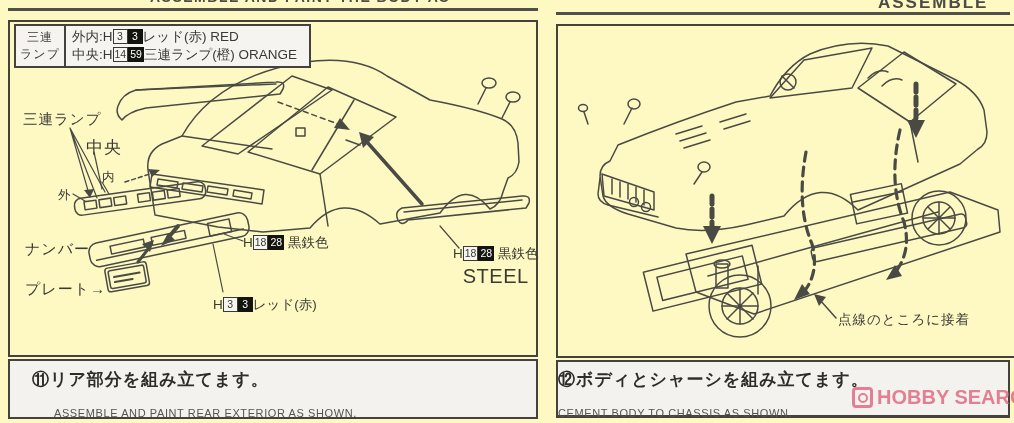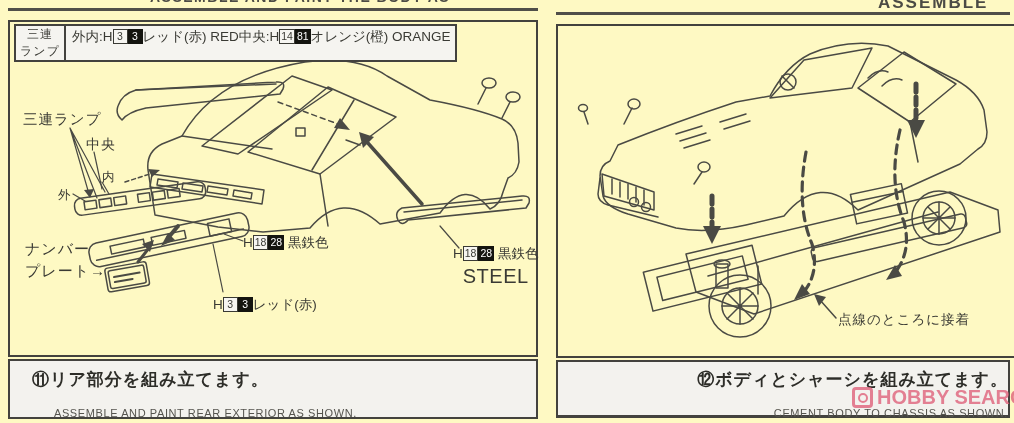--- a/index.html
+++ b/index.html
@@ -16,21 +16,21 @@
   .jp-label{font-size:13px;color:#3a3a34;letter-spacing:1px;white-space:nowrap;}
   .paint-label{font-size:13.5px;color:#3a3a34;white-space:nowrap;}
   .chip{display:inline-block;min-width:11px;text-align:center;font-size:10.5px;line-height:13px;
         padding:0 1px;vertical-align:1px;}
   .chip-w{border:1px solid #3a3a34;background:#f6f5f1;color:#3a3a34;}
   .chip-b{border:1px solid #14140f;background:#14140f;color:#fff;}
   .color-table{position:absolute;left:4px;top:2px;border:2px solid #43423e;display:flex;
         background:#f5f4f0;z-index:5;}
   .ct-head{width:48px;border-right:2px solid #43423e;display:flex;flex-direction:column;
         justify-content:center;align-items:center;font-size:12px;letter-spacing:1px;line-height:17px;color:#3a3a34;}
-  .ct-rows{display:flex;justify-content:flex-start;padding:2px 4px 2px 6px;}
+  .ct-rows{display:flex;flex-direction:column;justify-content:flex-start;padding:2px 12px 2px 6px;}
   .ct-row{font-size:13.5px;line-height:18px;color:#3a3a34;white-space:nowrap;}
   .clip-strip{position:absolute;overflow:hidden;}
   .clip-strip span{position:relative;display:block;color:#4c4b45;font-weight:bold;white-space:nowrap;}
   .hline{position:absolute;background:#504f49;}
   .watermark{position:absolute;display:flex;align-items:center;gap:4px;opacity:.78;z-index:9;}
   .wm-logo{width:15px;height:15px;border:3px solid #df5f79;border-radius:4px;position:relative;}
   .wm-logo i{position:absolute;left:3px;top:3px;width:6px;height:6px;border:2px solid #df5f79;border-radius:50%;}
   .wm-text{font-size:20px;font-weight:bold;letter-spacing:0px;color:#df5f79;white-space:nowrap;}
   svg{position:absolute;left:0;top:0;}
   .steel-en{font-size:20px;letter-spacing:.5px;color:#3a3a34;margin-top:2px;text-align:center;}
@@ -55,21 +55,21 @@
     <div class="color-table">
       <div class="ct-head">
         <span>三連</span>
         <span>ランプ</span>
       </div>
       <div class="ct-rows">
         <div class="ct-row">
           <span>外内:H</span><span class="chip chip-w">3</span><span class="chip chip-b">3</span><span>レッド(赤) RED</span>
         </div>
         <div class="ct-row">
-          <span>中央:H</span><span class="chip chip-w">14</span><span class="chip chip-b">81</span><span>オレンジ(橙) ORANGE</span>
+          <span>中央:H</span><span class="chip chip-w">14</span><span class="chip chip-b">59</span><span>三連ランプ(橙) ORANGE</span>
         </div>
       </div>
     </div>
 
     <svg width="526" height="333" viewBox="0 0 526 333">
       <g stroke="#4a4a44" fill="none" stroke-width="1.5" stroke-linejoin="round" stroke-linecap="round">
 
         <g>
           <path d="M145,193 L138,148 Q136,130 152,122 L172,114 Q205,55 295,40 Q347,33 377,54 L420,78 Q468,87 492,97 Q506,103 508,121 L509,140 Q507,152 498,156 L493,170 Q490,183 480,187 Q455,156 430,191 L370,202 Q332,168 300,206 L253,210 L208,205 Z"></path>
           <path d="M192,124 L282,54 L322,68 L228,132 Z"></path>
@@ -136,26 +136,26 @@
           <path d="M84,130 L92,167 M92,160 L99,172 M63,172 L75,179"></path>
           <polygon points="80,176 74,168 84,167" fill="#4a4a44" stroke="none"></polygon>
           <path d="M214,212 L233,219"></path>
           <path d="M203,222 L213,270"></path>
           <path d="M430,204 L449,226"></path>
         </g>
       </g>
     </svg>
 
     <div class="abs jp-label" style="left:13px;top:88px;font-size:14.5px;">三連ランプ</div>
-    <div class="abs jp-label" style="left:76px;top:114px;font-size:14px;">中央</div>
+    <div class="abs jp-label" style="left:76px;top:114px;font-size:17px;">中央</div>
     <div class="abs jp-label" style="left:92px;top:147px;font-size:12.5px;">内</div>
     <div class="abs jp-label" style="left:48px;top:165px;font-size:12.5px;">外</div>
     <div class="abs jp-label" style="left:15px;top:218px;font-size:15px;">
       <div>ナンバー</div>
-      <div style="margin-top:3px;">プレート→</div>
+      <div style="margin-top:21px;">プレート→</div>
     </div>
     <div class="abs paint-label" style="left:233px;top:212px;">
       <span>H</span><span class="chip chip-w">18</span><span class="chip chip-b">28</span> <span>黒鉄色</span>
     </div>
     <div class="abs paint-label" style="left:443px;top:223px;">
       <div><span>H</span><span class="chip chip-w">18</span><span class="chip chip-b">28</span> <span>黒鉄色</span></div>
       <div class="steel-en">STEEL</div>
     </div>
     <div class="abs paint-label" style="left:203px;top:274px;">
       <span>H</span><span class="chip chip-w">3</span><span class="chip chip-b">3</span><span>レッド(赤)</span>
@@ -231,21 +231,21 @@
         <polygon points="154,218 145,200 163,200" fill="#4a4a44" stroke="none"></polygon>
         <polygon points="358,112 349,94 367,94" fill="#4a4a44" stroke="none"></polygon>
 
         <path d="M278,292 L262,274"></path>
         <polygon points="256,268 268,271 261,280" fill="#4a4a44" stroke="none"></polygon>
       </g>
     </svg>
     <div class="abs jp-label" style="left:280px;top:285px;font-size:13.5px;">点線のところに接着</div>
   </div>
 
-  <div class="caption-box" style="left:556px;top:360px;width:454px;height:58px;padding:6px 0 0 0;text-align:right;border-bottom-width:3px;">
+  <div class="caption-box" style="left:556px;top:360px;width:454px;height:58px;padding:6px 0 0 0;text-align:left;border-bottom-width:3px;">
     <div class="caption-jp">⑫ボディとシャーシを組み立てます。</div>
     <div class="caption-en">CEMENT BODY TO CHASSIS AS SHOWN.</div>
   </div>
 
   <div class="watermark" style="left:852px;top:386px;">
     <span class="wm-logo">
         <i></i>
       </span>
     <span class="wm-text">HOBBY SEARCH</span>
   </div>

